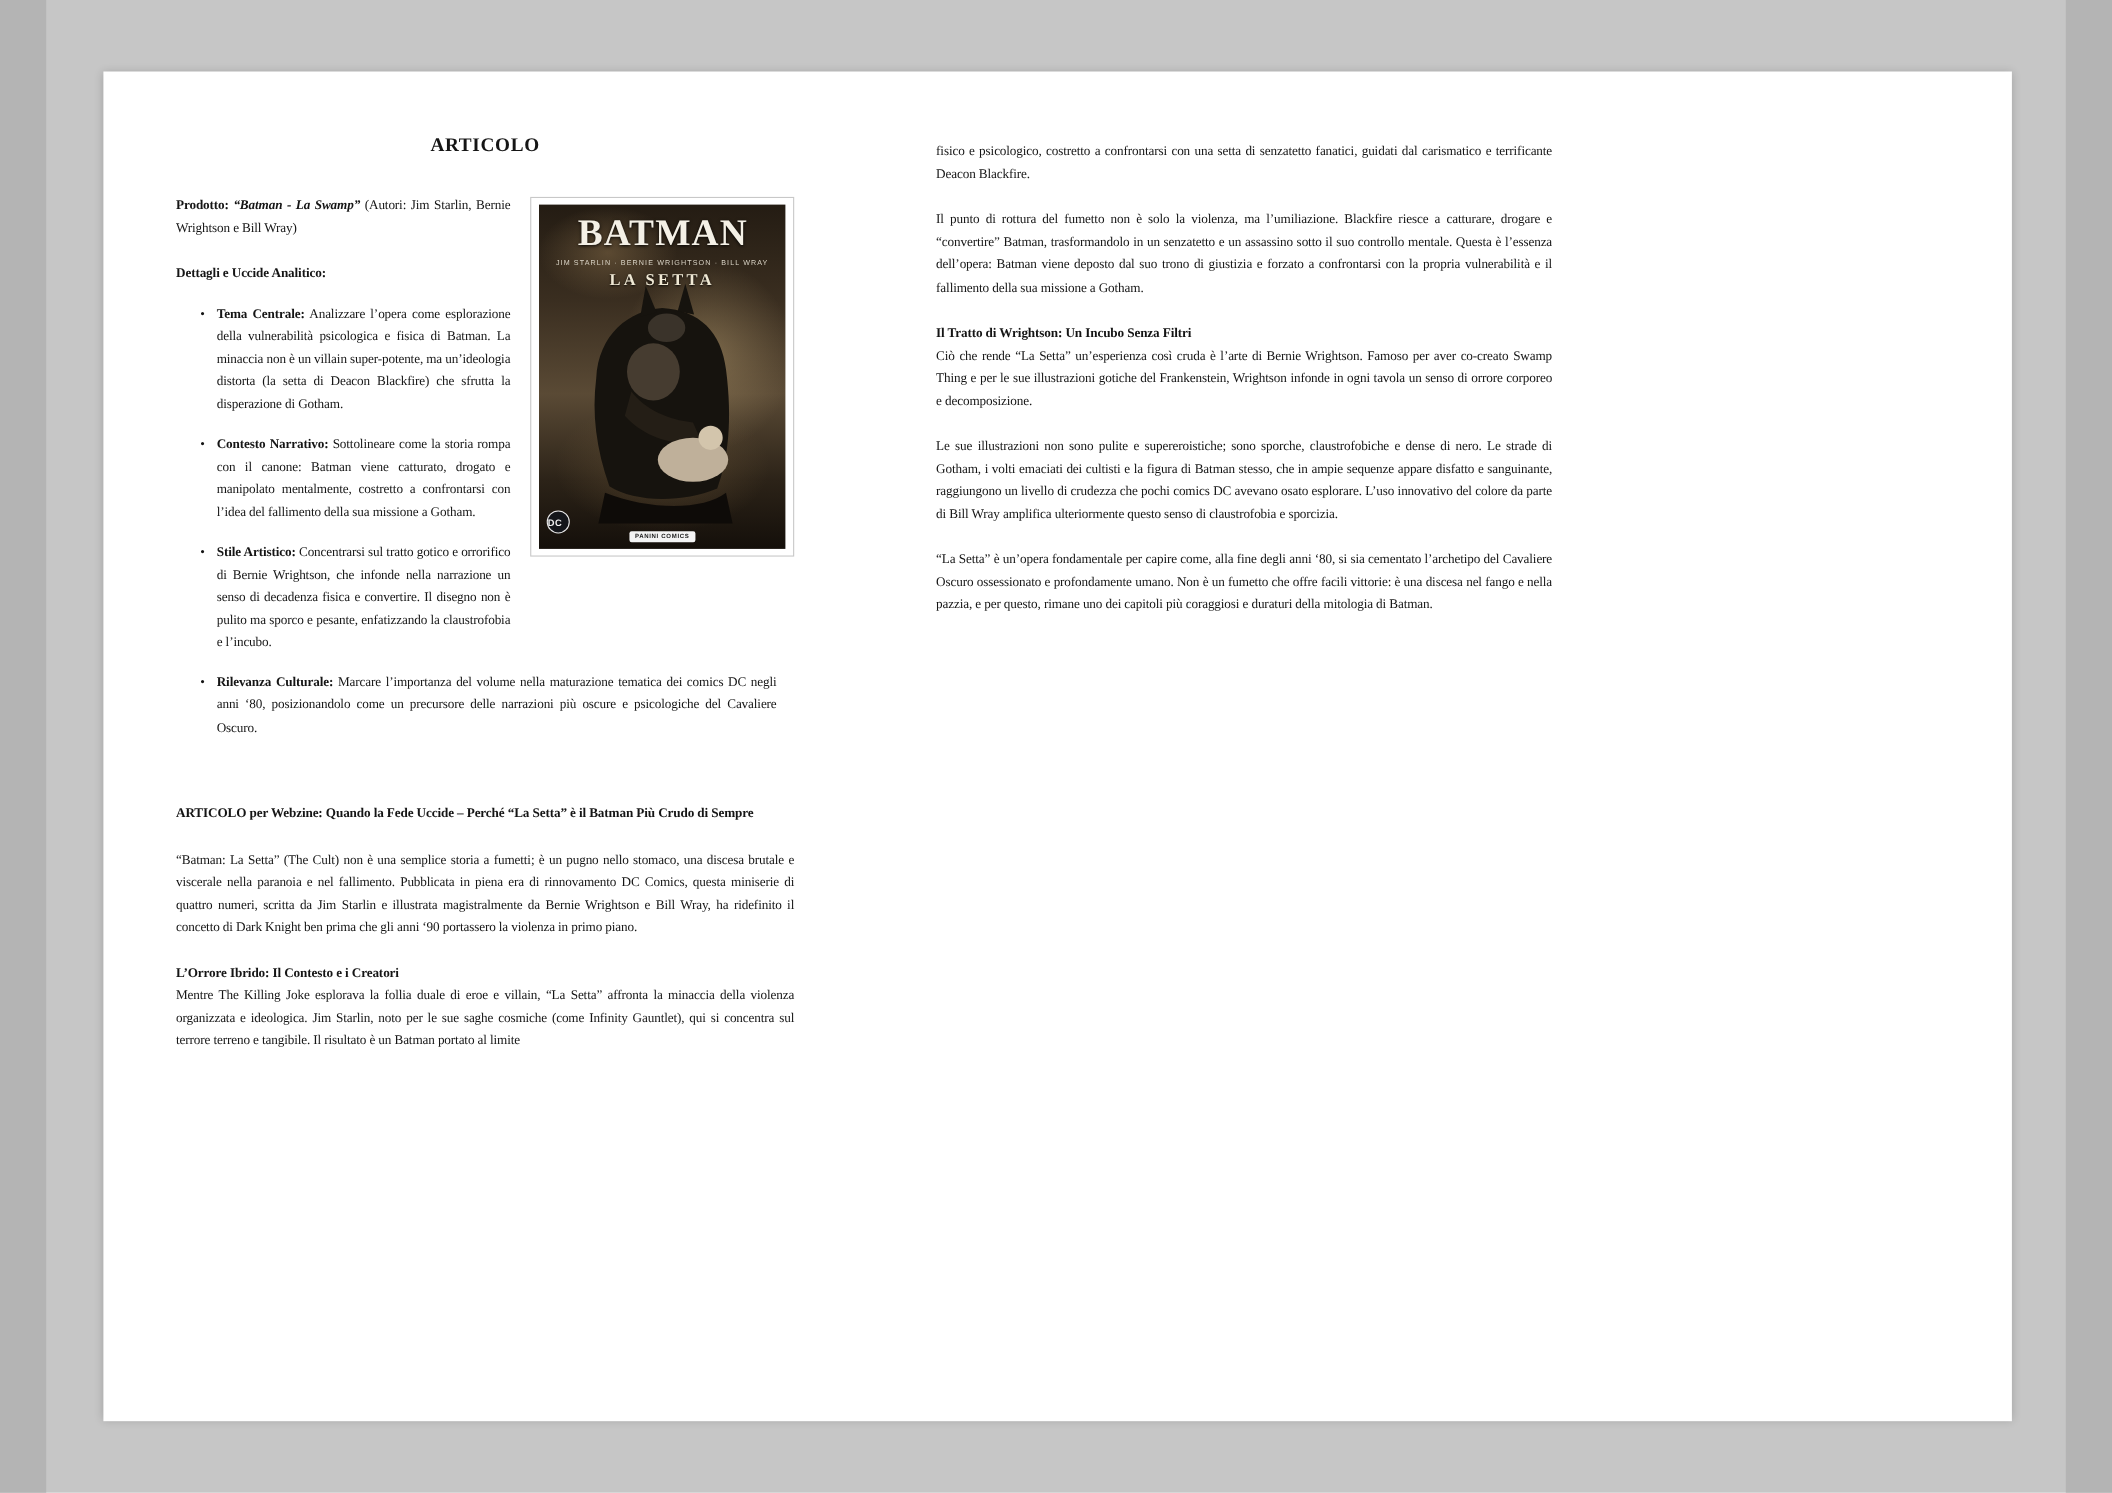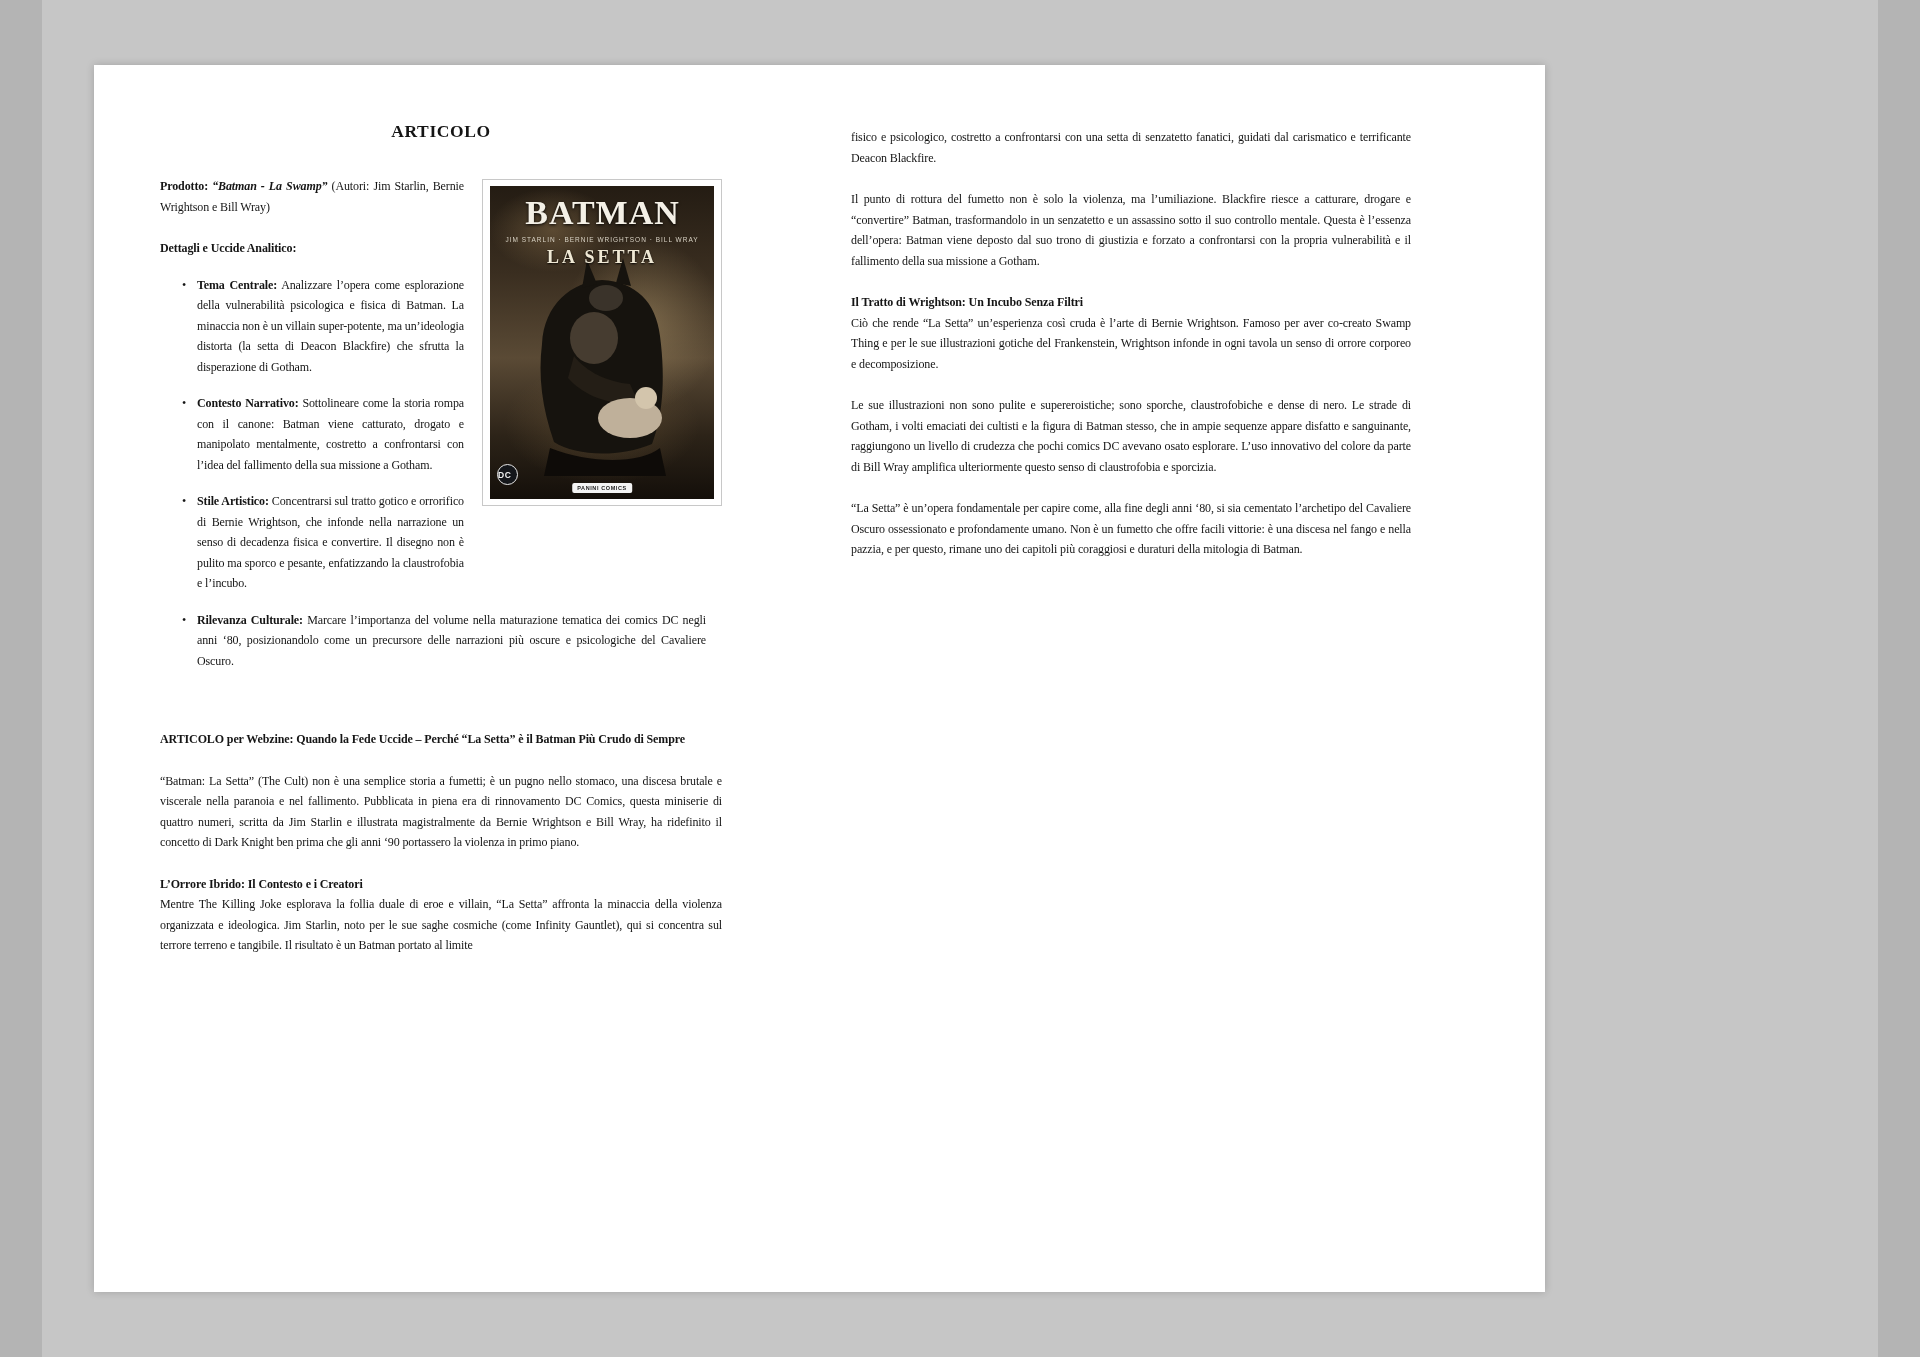--- a/index.html
+++ b/index.html
@@ -6,21 +6,21 @@
   body{
     width:1920px;height:1357px;position:relative;overflow:hidden;
     background:#c6c6c6;
     font-family:"Liberation Serif", serif;
   }
   .bg-strip{position:absolute;top:0;bottom:0;width:42px;background:#b4b4b4}
   .bg-strip.left{left:0}
   .bg-strip.right{right:0}
 
   .page{
-    position:absolute;left:94px;top:65px;width:1451px;height:1227px;
+    position:absolute;left:94px;top:65px;width:1735px;height:1227px;
     background:#ffffff;box-shadow:0 0 8px rgba(0,0,0,.18);
   }
 
   .col{position:absolute;color:#151515}
   .col-left{left:66px;top:56px;width:562px}
   .col-right{left:757px;top:62px;width:560px}
 
   .title{
     font-size:17.5px;font-weight:bold;letter-spacing:.6px;text-align:center;
     margin:0 0 34px 0;
@@ -61,21 +61,21 @@
     font-weight:bold;font-size:34px;letter-spacing:1px;color:#f4f0e6;
     text-shadow:0 1px 3px rgba(0,0,0,.9);
   }
   .cover-credits{
     position:absolute;top:50px;left:0;right:0;z-index:2;text-align:center;
     font-family:"Liberation Sans",sans-serif;font-size:6.5px;letter-spacing:1px;
     color:#d8d2c4;white-space:nowrap;
   }
   .cover-sub{
     position:absolute;top:61px;left:0;right:0;z-index:2;text-align:center;
-    font-weight:bold;font-size:18px;letter-spacing:3px;color:#efe8d4;
+    font-weight:bold;font-size:15px;letter-spacing:3px;color:#efe8d4;
     text-shadow:0 1px 2px rgba(0,0,0,.9);
   }
   .dc-logo{
     position:absolute;left:7px;bottom:14px;z-index:2;width:21px;height:21px;
     border-radius:50%;border:1.5px solid #e8e8e8;background:#14161a;
     color:#f0f0f0;font-family:"Liberation Sans",sans-serif;font-weight:bold;
     font-size:8.5px;line-height:21px;text-align:left;letter-spacing:.5px;
     box-sizing:border-box;
   }
   .panini{

